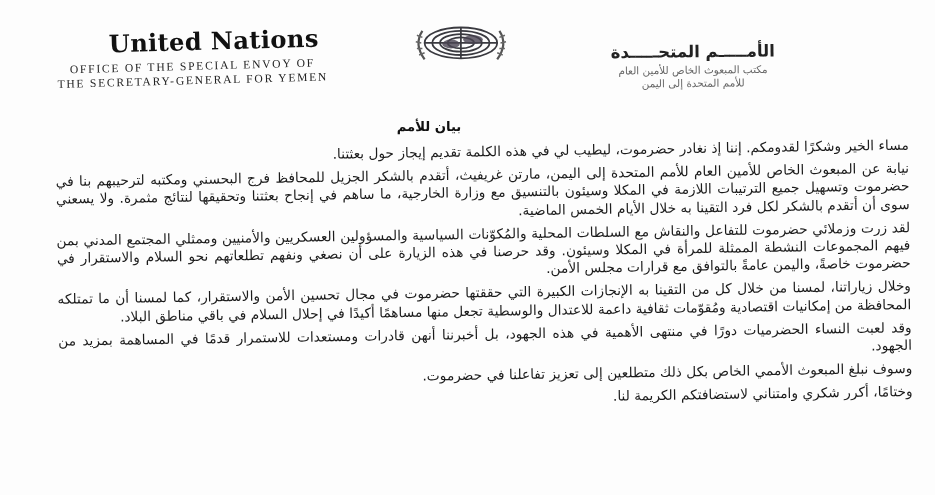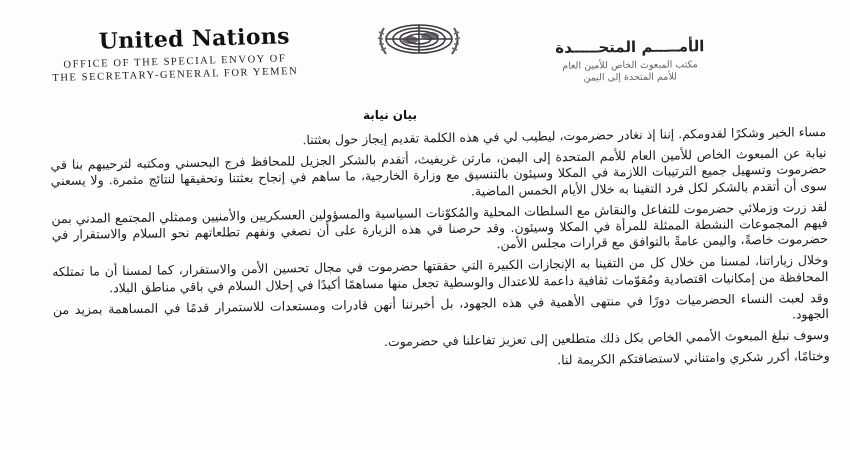--- a/index.html
+++ b/index.html
@@ -152,21 +152,21 @@
   </div>
 
   <div class="lh-right">
     <div class="org">الأمـــــم المتحـــــدة</div>
     <div class="sub">
       <div>مكتب المبعوث الخاص للأمين العام</div>
       <div>للأمم المتحدة إلى اليمن</div>
     </div>
   </div>
 
-  <div class="doc-title">بيان نيابة</div>
+  <div class="doc-title">بيان للأمم</div>
 
   <div class="body-text">
     <p>مساء الخير وشكرًا لقدومكم. إننا إذ نغادر حضرموت، ليطيب لي في هذه الكلمة تقديم إيجاز حول بعثتنا.</p>
     <p>نيابة عن المبعوث الخاص للأمين العام للأمم المتحدة إلى اليمن، مارتن غريفيث، أتقدم بالشكر الجزيل للمحافظ فرج البحسني ومكتبه لترحيبهم بنا في حضرموت وتسهيل جميع الترتيبات اللازمة في المكلا وسيئون بالتنسيق مع وزارة الخارجية، ما ساهم في إنجاح بعثتنا وتحقيقها لنتائج مثمرة. ولا يسعني سوى أن أتقدم بالشكر لكل فرد التقينا به خلال الأيام الخمس الماضية.</p>
     <p>لقد زرت وزملائي حضرموت للتفاعل والنقاش مع السلطات المحلية والمُكوّنات السياسية والمسؤولين العسكريين والأمنيين وممثلي المجتمع المدني بمن فيهم المجموعات النشطة الممثلة للمرأة في المكلا وسيئون. وقد حرصنا في هذه الزيارة على أن نصغي ونفهم تطلعاتهم نحو السلام والاستقرار في حضرموت خاصةً، واليمن عامةً بالتوافق مع قرارات مجلس الأمن.</p>
     <p>وخلال زياراتنا، لمسنا من خلال كل من التقينا به الإنجازات الكبيرة التي حققتها حضرموت في مجال تحسين الأمن والاستقرار، كما لمسنا أن ما تمتلكه المحافظة من إمكانيات اقتصادية ومُقوّمات ثقافية داعمة للاعتدال والوسطية تجعل منها مساهمًا أكيدًا في إحلال السلام في باقي مناطق البلاد.</p>
     <p>وقد لعبت النساء الحضرميات دورًا في منتهى الأهمية في هذه الجهود، بل أخبرننا أنهن قادرات ومستعدات للاستمرار قدمًا في المساهمة بمزيد من الجهود.</p>
     <p>وسوف نبلغ المبعوث الأممي الخاص بكل ذلك متطلعين إلى تعزيز تفاعلنا في حضرموت.</p>
     <p>وختامًا، أكرر شكري وامتناني لاستضافتكم الكريمة لنا.</p>
   </div>

